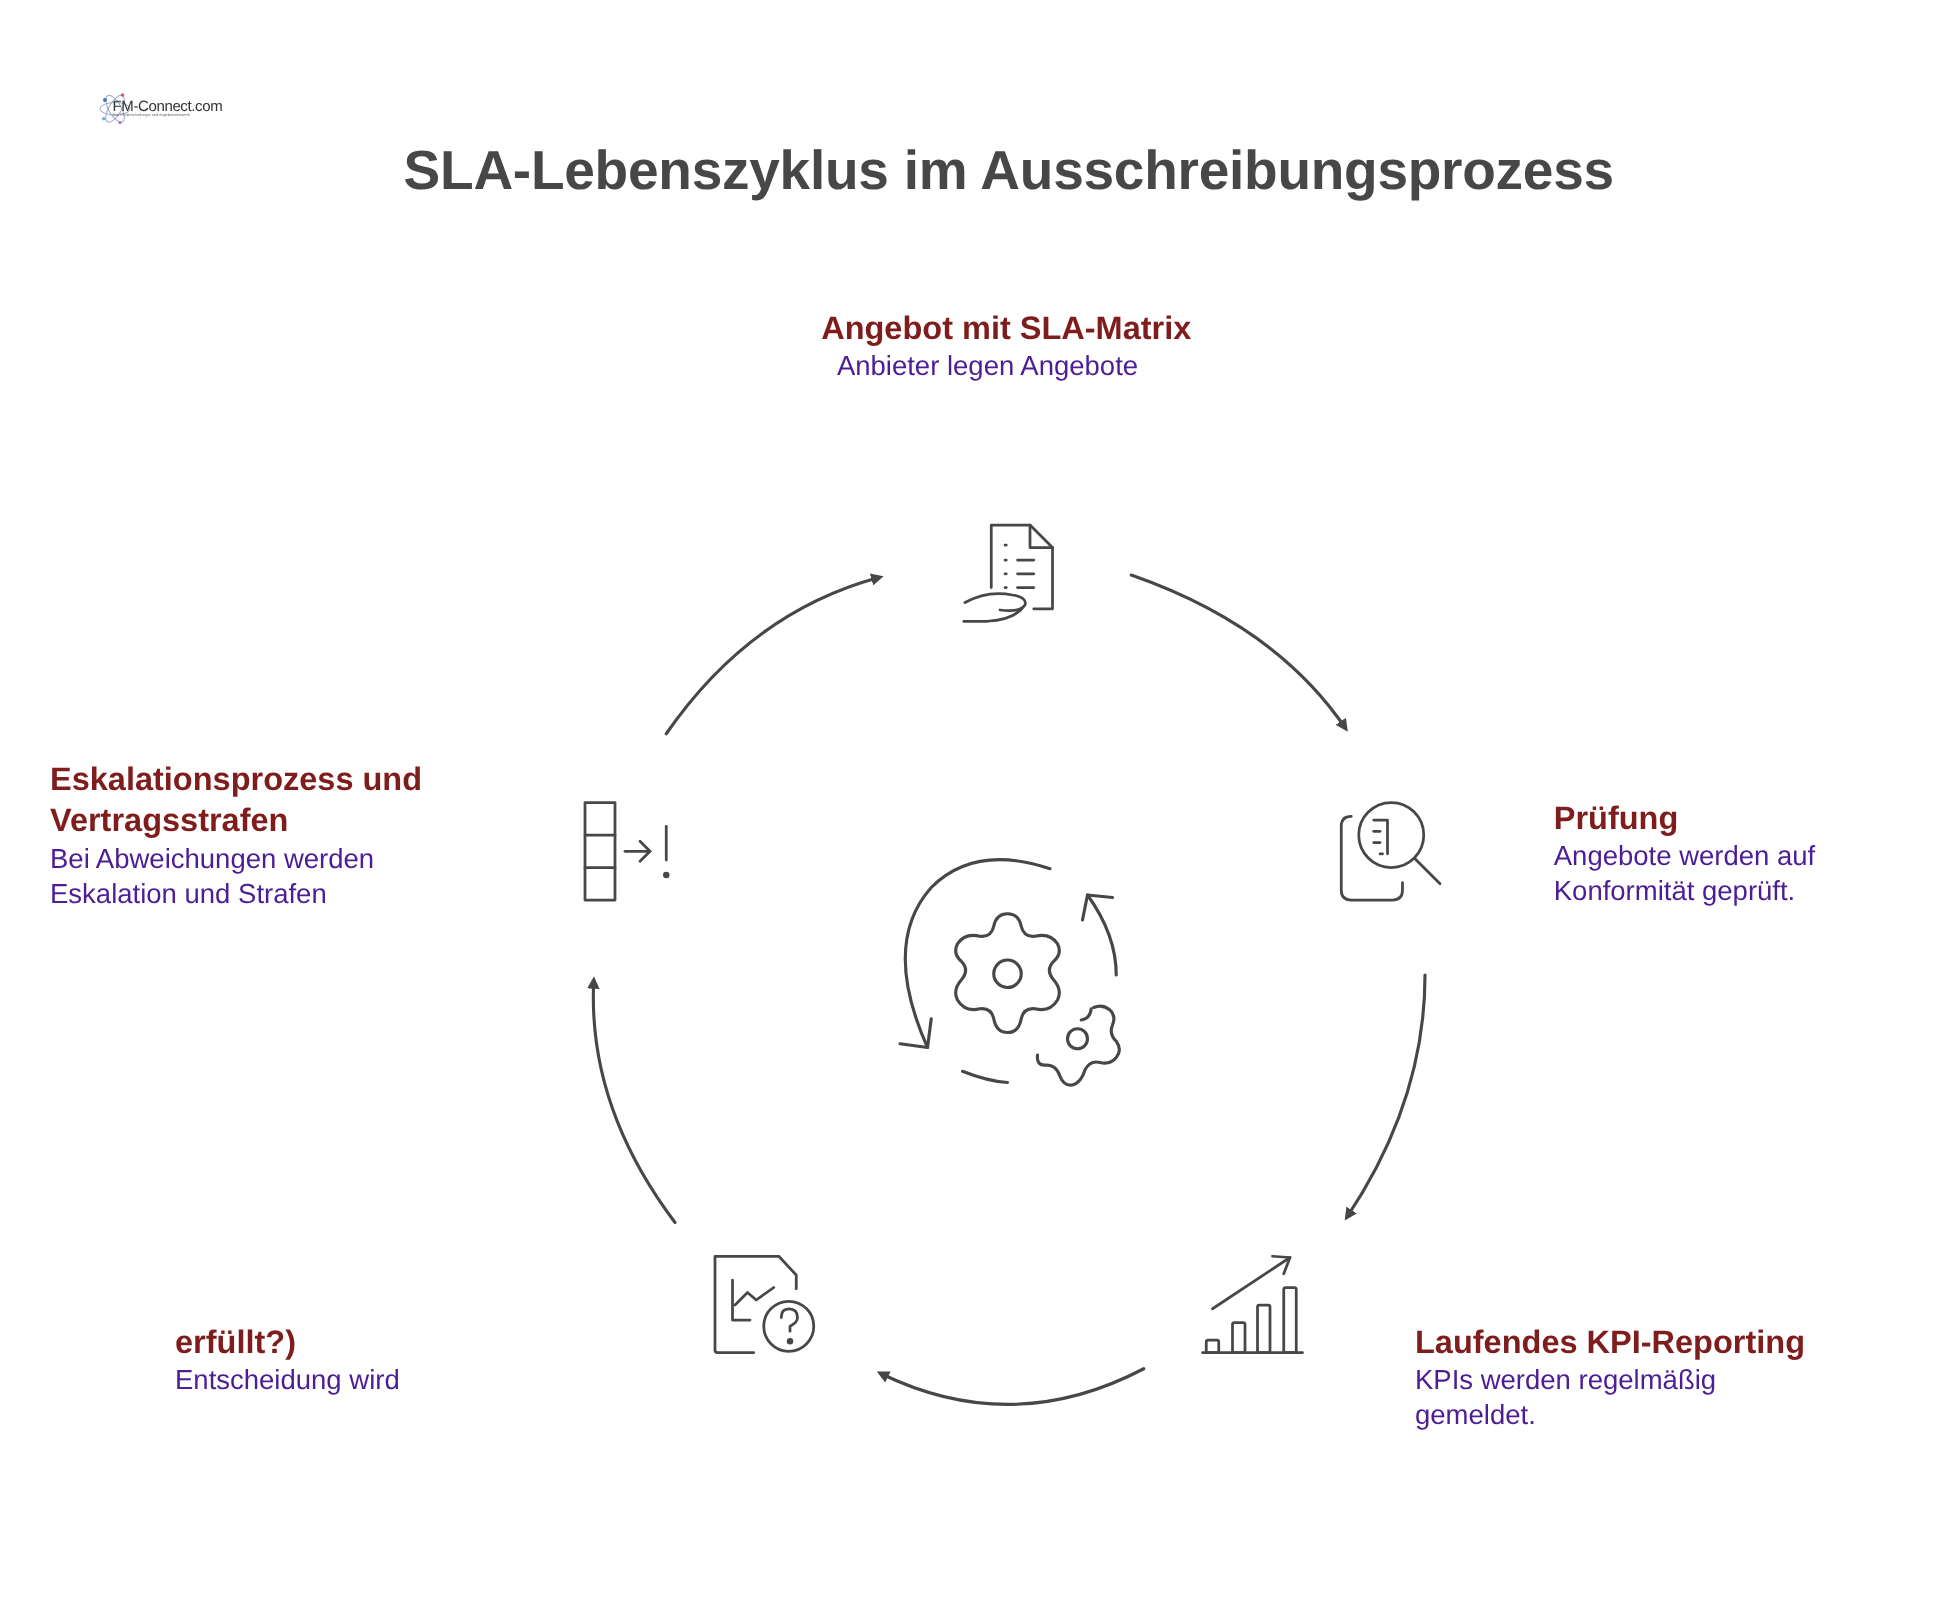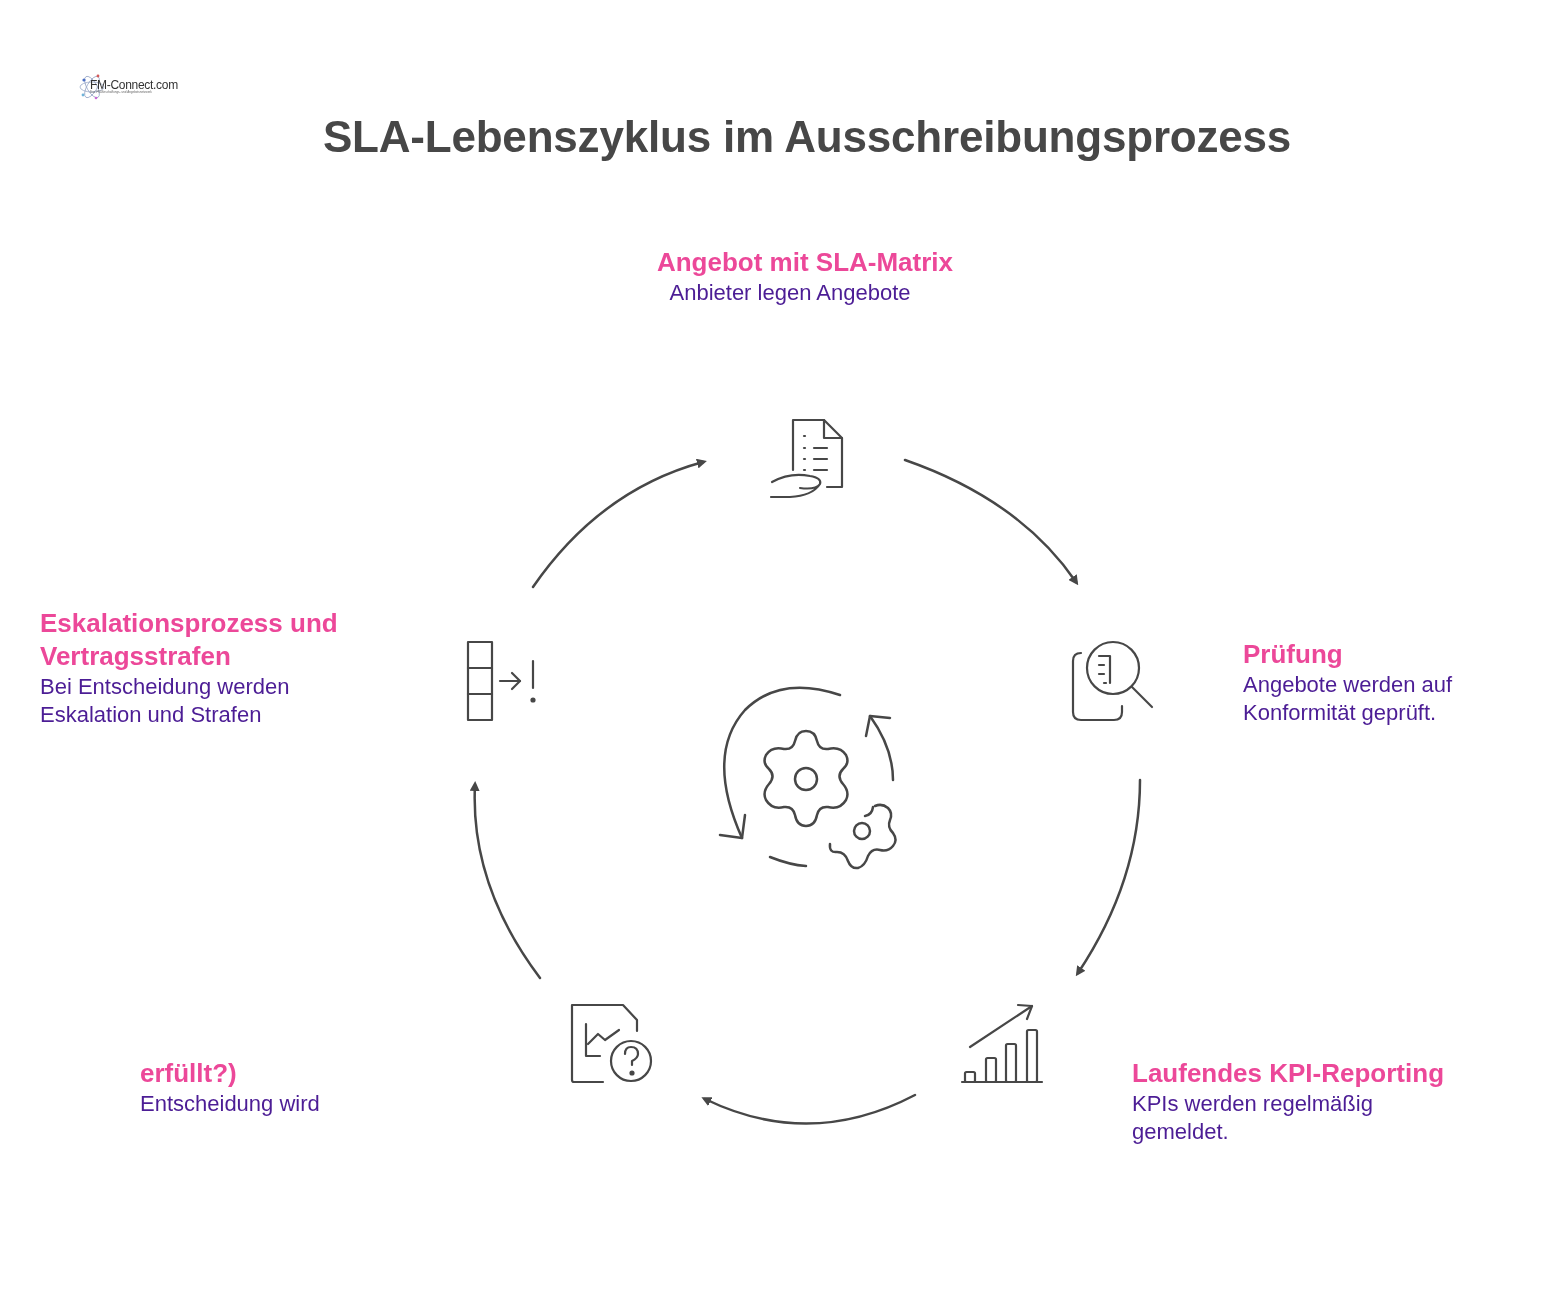--- a/index.html
+++ b/index.html
@@ -12,21 +12,21 @@
       position: absolute; left: 12px; top: 8px; font-size: 12px; font-weight: normal; color: #333;
       letter-spacing: -0.3px; white-space: nowrap;
     }
     .logo-sub { position: absolute; left: 12px; top: 20px; font-size: 3px; color: #666; white-space: nowrap; }
     .title {
       position: absolute; left: 0; top: 112px; width: 1614px; text-align: center;
       font-size: 44px; font-weight: bold; color: #474747; letter-spacing: -0.2px;
     }
     .diagram { position: absolute; left: 0; top: 0; width: 1558px; height: 1289px; }
     .step { position: absolute; }
-    .step-title { font-size: 26px; font-weight: bold; color: #ec4899; line-height: 33px; }
+    .step-title { font-size: 26px; font-weight: bold; color: #7f1d1d; line-height: 33px; }
     .step-desc { font-size: 22px; color: #4c1d95; line-height: 28px; }
     .right { text-align: left; }
     .center { text-align: center; }
   </style>
 </head>
 <body>
 
 <div class="logo">
   <svg width="70" height="34" viewBox="0 0 70 34">
     <g fill="none" stroke="#9aa9c8" stroke-width="0.8">
@@ -144,15 +144,15 @@
 </div>
 
 <div class="step right" style="left:140px; top:1057px; width:338px;">
   <div class="step-title" style="margin-right:-4px;">erfüllt?)</div>
   <div class="step-desc" style="margin-right:14px;">Entscheidung wird</div>
 </div>
 
 <div class="step right" style="left:40px; top:607px; width:332px;">
   <div class="step-title" style="margin-right:8px;">Eskalationsprozess und</div>
   <div class="step-title">Vertragsstrafen</div>
-  <div class="step-desc" style="margin-right:26px;">Bei Entscheidung werden</div>
+  <div class="step-desc" style="margin-right:26px;">Bei Abweichungen werden</div>
   <div class="step-desc" style="margin-right:20px;">Eskalation und Strafen</div>
 </div>
 
 </body></html>

